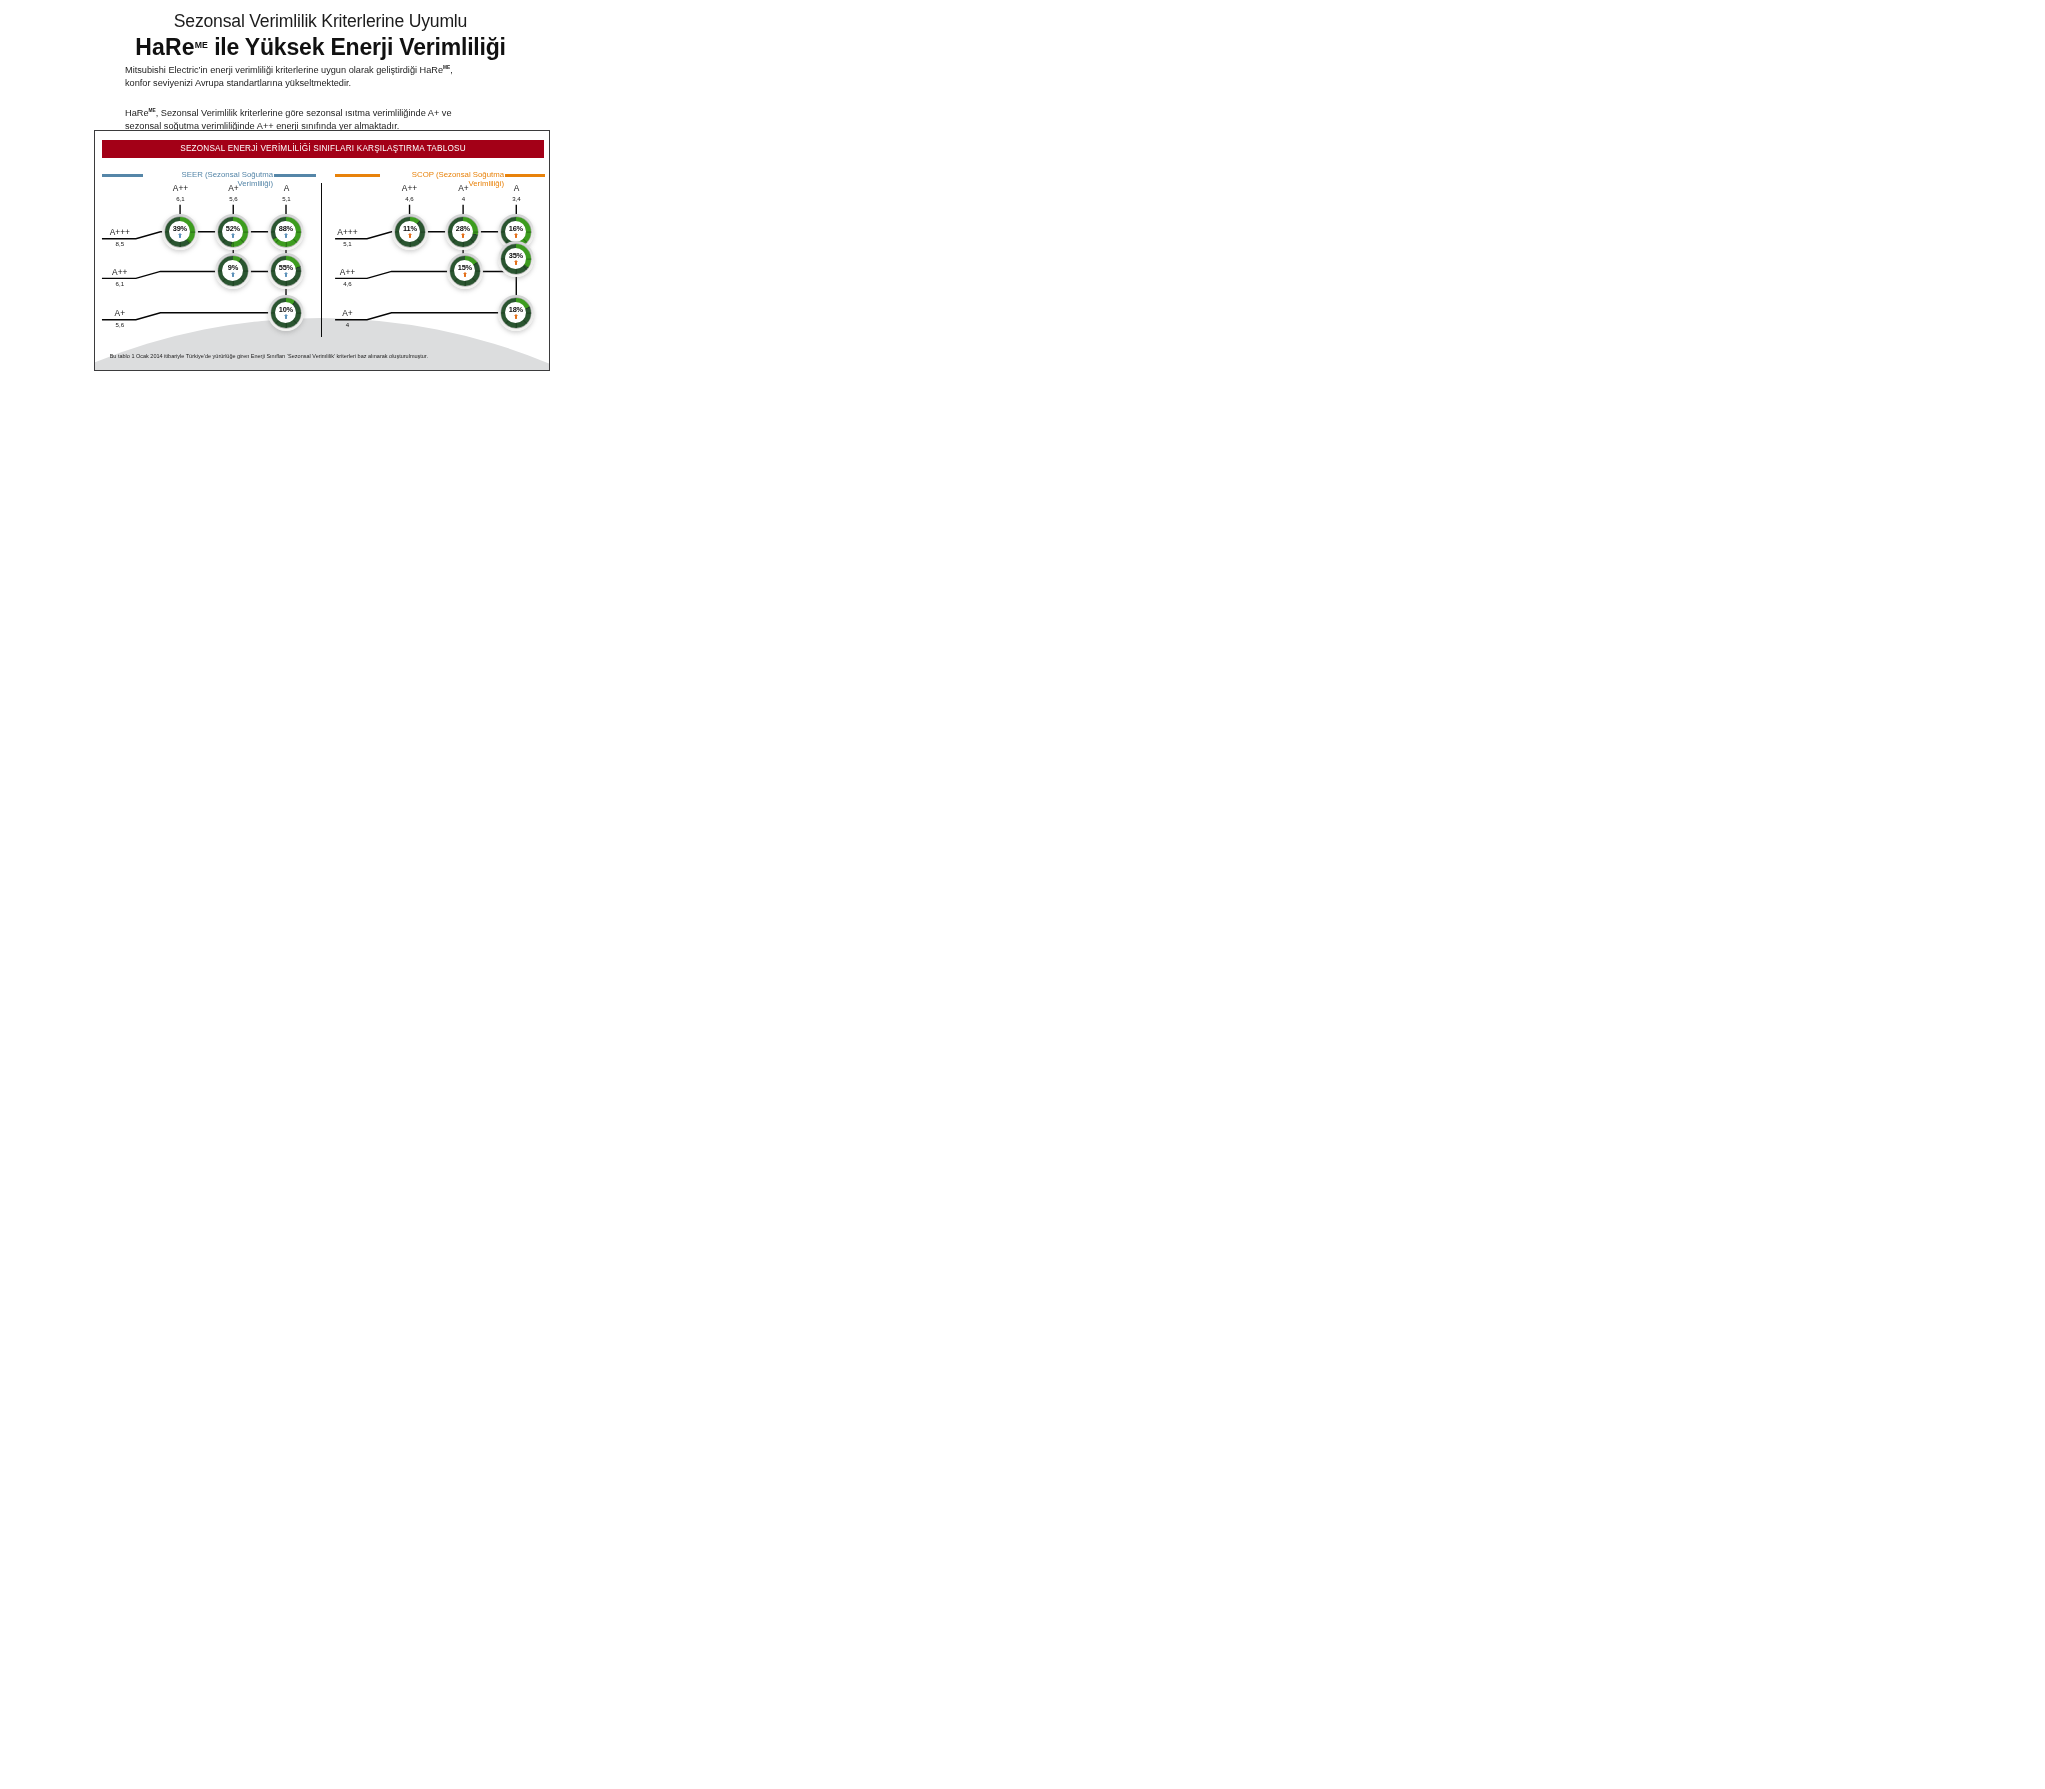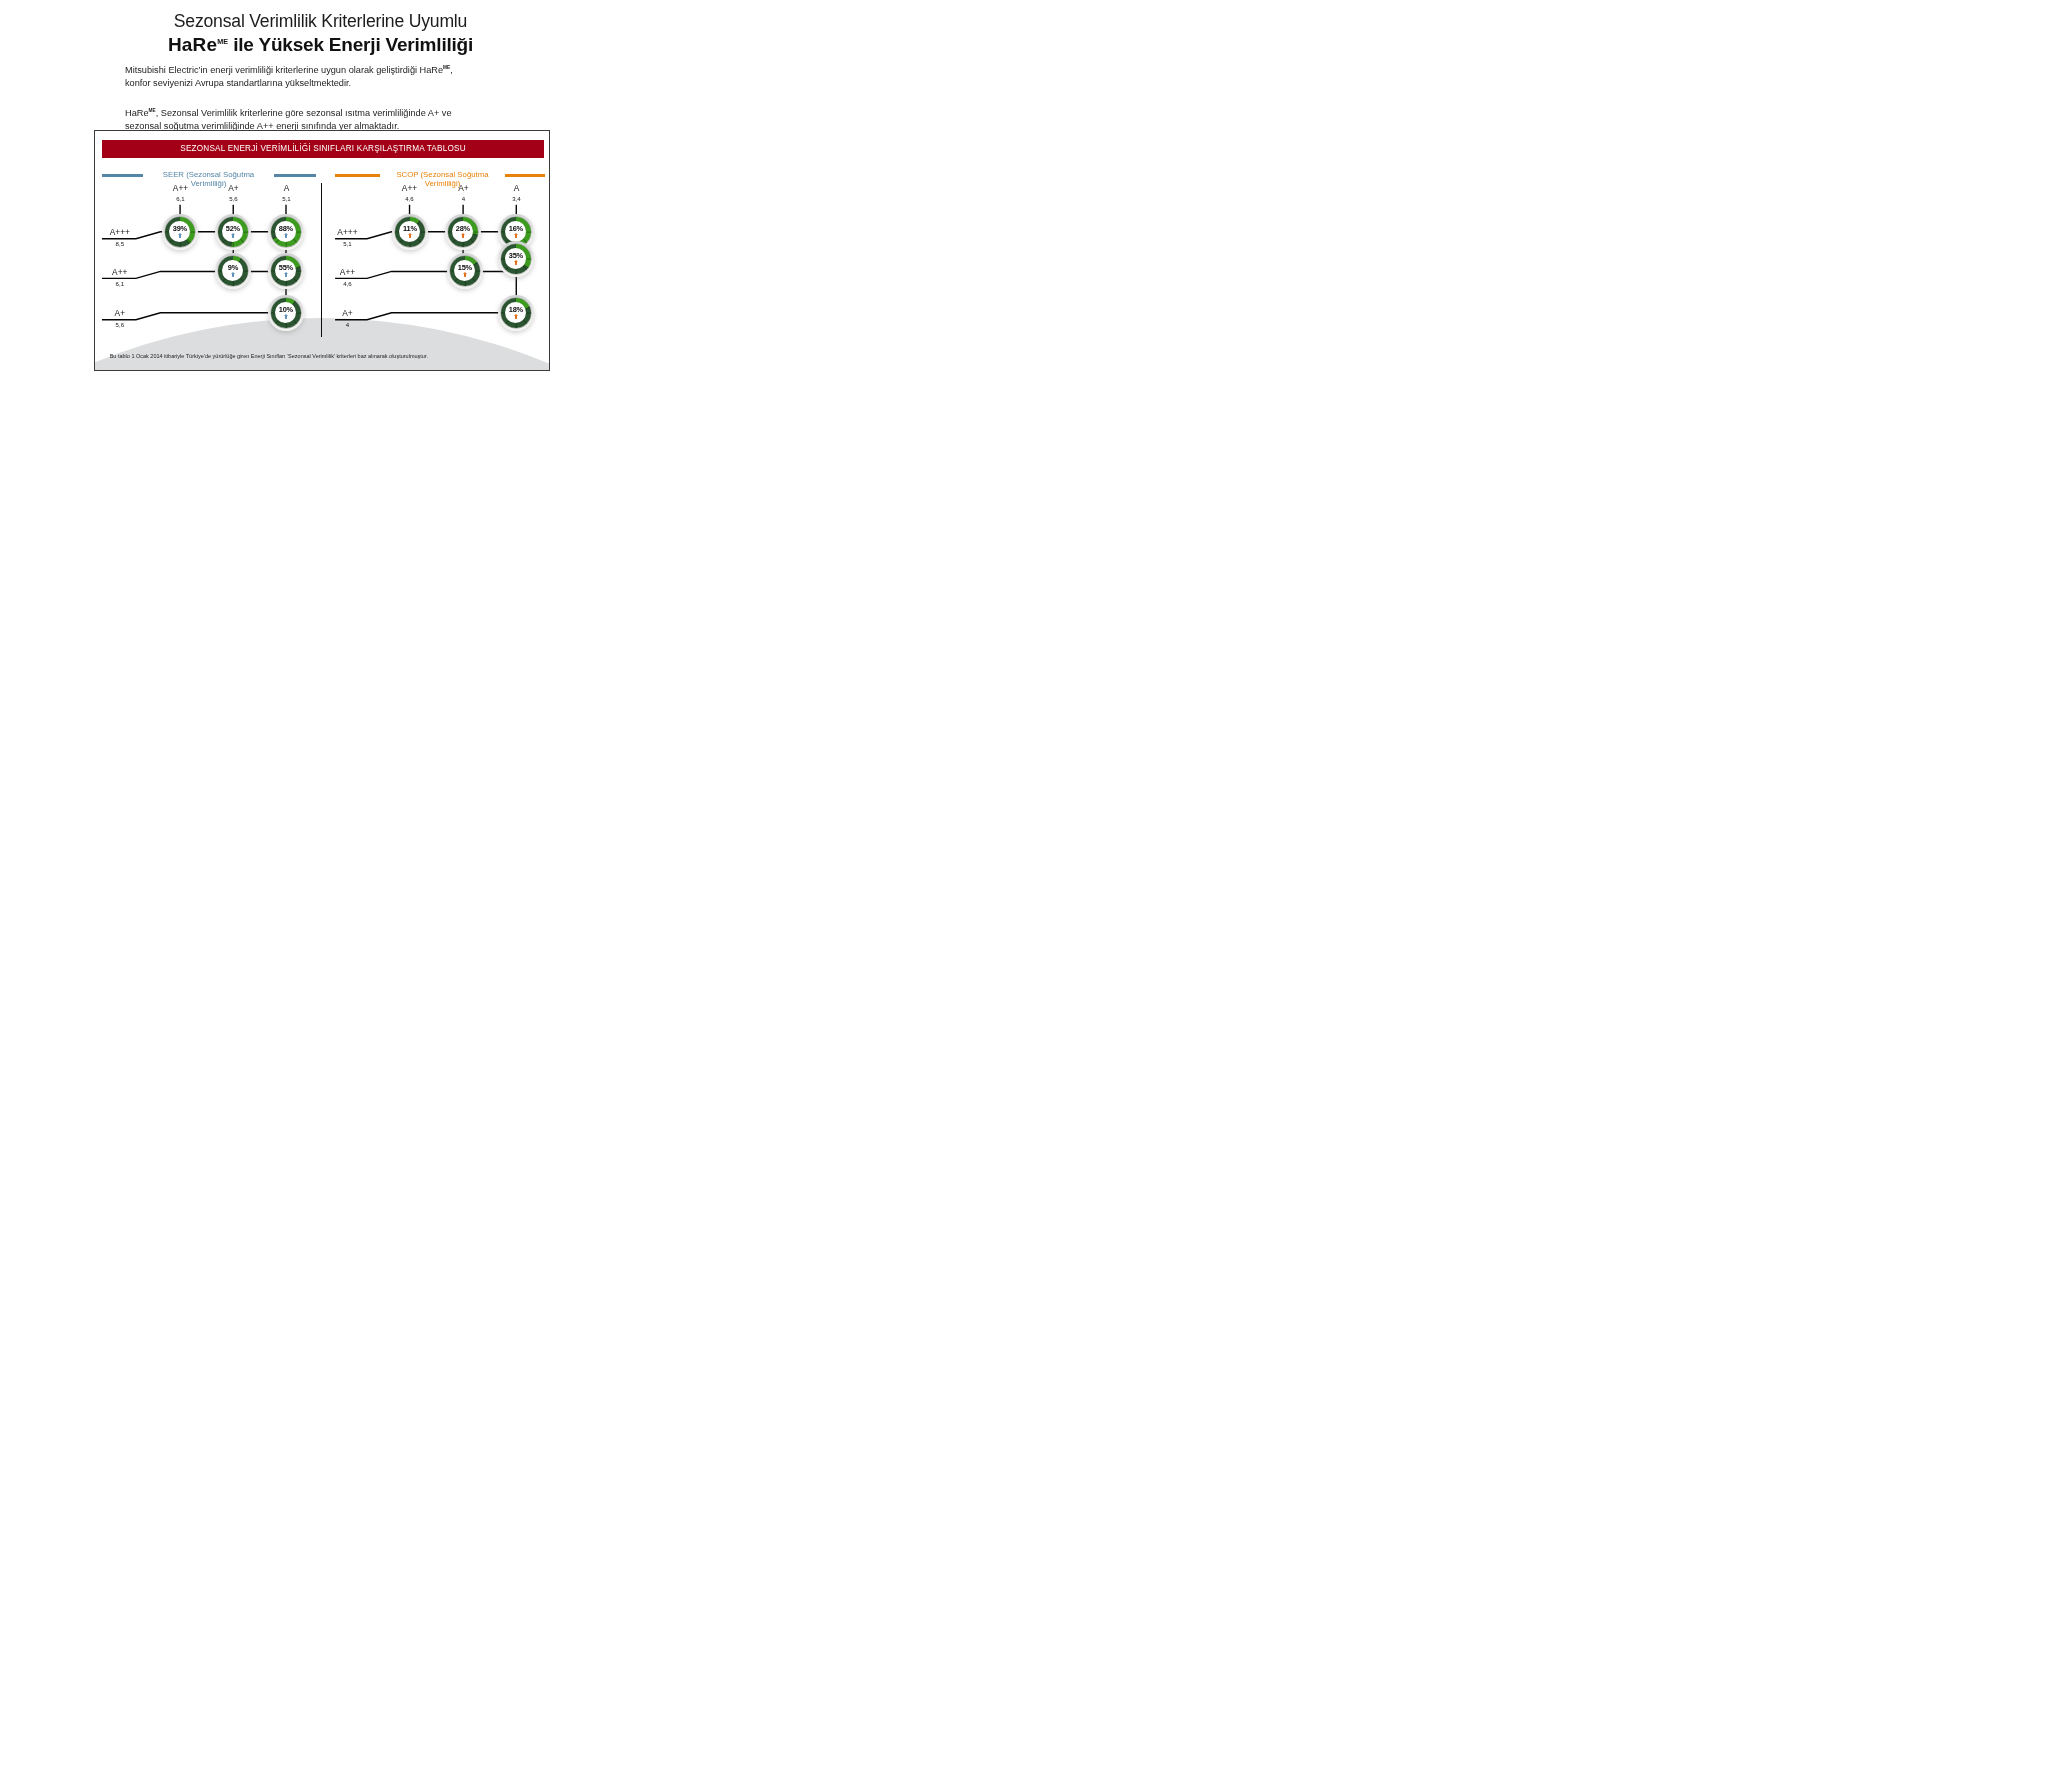--- a/index.html
+++ b/index.html
@@ -4,37 +4,37 @@
 <style>
   html,body{margin:0;padding:0;background:#ffffff;}
   .canvas{
     position:relative;width:641px;height:401px;background:#ffffff;
     font-family:"Liberation Sans",sans-serif;color:#1e1e1e;overflow:hidden;
   }
   
   .title1{position:absolute;left:0;top:10.6px;width:100%;text-align:center;
     font-size:17.6px;font-weight:400;letter-spacing:-0.2px;color:#1c1c1c;}
   .title2{position:absolute;left:0;top:34px;width:100%;text-align:center;
-    font-size:19px;font-weight:700;letter-spacing:-0.2px;color:#111;}
+    font-size:23px;font-weight:700;letter-spacing:-0.2px;color:#111;}
   .brand{font-weight:700;letter-spacing:0.2px;}
   .sup{font-size:0.38em;font-weight:700;vertical-align:7.4px;letter-spacing:0;}
   
   .intro{position:absolute;left:125px;top:61px;width:389px;
     font-size:9.2px;line-height:13.7px;color:#232323;}
   .intro p{margin:0;white-space:pre-line;}
   .intro p + p{margin-top:12.7px;}
   .intro .sup{vertical-align:3.7px;font-size:0.52em;}
   
   .box{position:absolute;left:94px;top:130px;width:456px;height:241px;
     background:#fff;border:0.8px solid #3b3b3d;box-sizing:border-box;overflow:hidden;}
   .banner{position:absolute;left:7px;top:9px;width:442px;height:18.4px;
     background:#a30017;color:#fff;font-size:8.2px;letter-spacing:0.2px;
     text-align:center;line-height:18.4px;}
   .sec-bar{position:absolute;height:2.5px;top:43px;}
-  .sec-label{position:absolute;top:39px;font-size:7.8px;text-align:center;}
+  .sec-label{position:absolute;top:39px;font-size:7.8px;text-align:right;}
   .divider{position:absolute;left:226px;top:52px;width:1.2px;height:154px;background:#0b0b0b;}
   .dome{position:absolute;width:1195px;height:1195px;border-radius:50%;
     left:-372px;top:187px;background:#dcddde;}
   .lines{position:absolute;left:0;top:0;}
   .footnote{position:absolute;left:14.7px;top:222px;width:430px;
     font-size:5.5px;color:#222;}
   
   .col-class{position:absolute;width:37px;text-align:center;top:53px;
     font-size:8.4px;line-height:9.8px;color:#161616;}
   .col-val{position:absolute;width:37px;text-align:center;top:64px;

